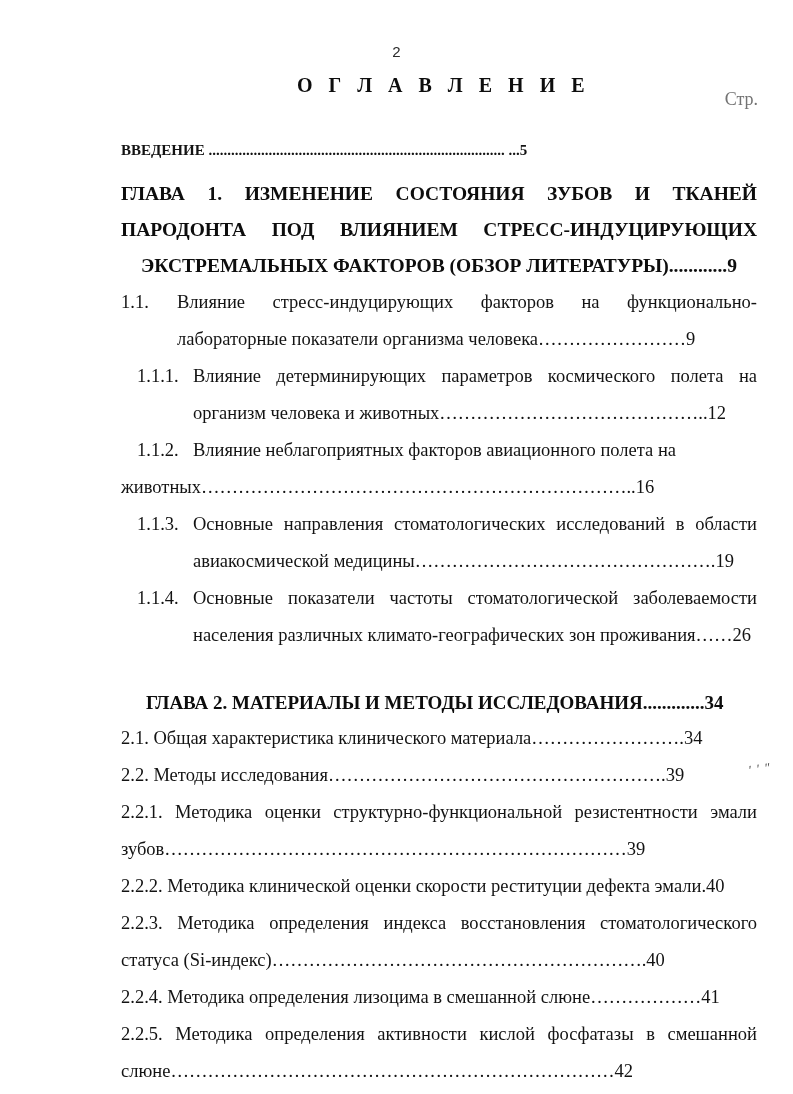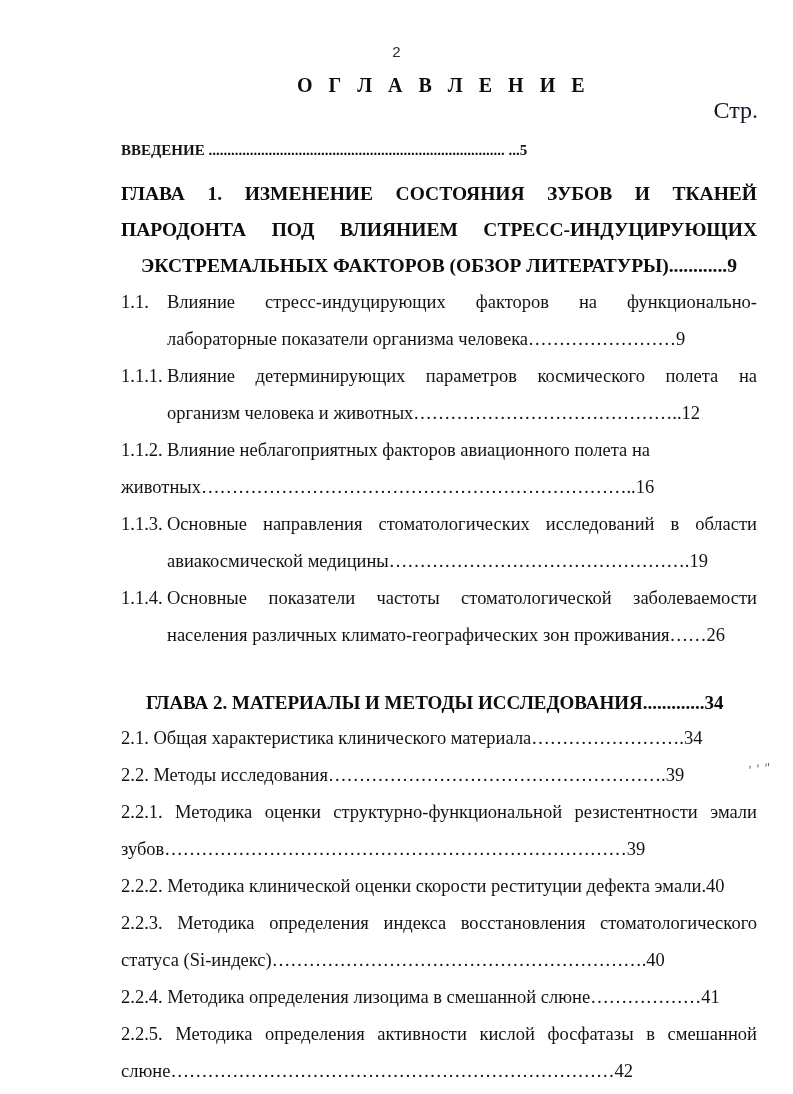--- a/index.html
+++ b/index.html
@@ -42,27 +42,27 @@
     font-size: 20px;
     font-weight: bold;
     letter-spacing: 5.5px;
     color: #0d0d0d;
     padding-left: 47px;
   }
 
   
   .str-label {
     position: absolute;
-    top: 97px;
+    top: 89px;
     left: 0;
     width: 758px;
     text-align: right;
-    font-size: 24px;
+    font-size: 18px;
     font-weight: normal;
-    color: #0f172a;
+    color: #737373;
   }
 
   
   .toc {
     position: absolute;
     top: 133px;
     left: 121px;
     width: 636px;
   }
 
@@ -76,27 +76,29 @@
     hyphens: manual;
   }
   .entry.bold {
     font-weight: bold;
   }
 
   
   .num-hang {
     display: flex;
     align-items: flex-start;
+    gap: 10px;
   }
   .num-hang > .num {
     flex: 0 0 auto;
     width: 46px;
   }
   .num-hang > .num.wide {
     width: 46px;
+    margin-left: 16px;
   }
   .num-hang > .txt {
     flex: 1 1 auto;
     text-align: justify;
     text-align-last: justify;
   }
   .num-hang > .txt.natural {
     text-align-last: left;
   }
 

